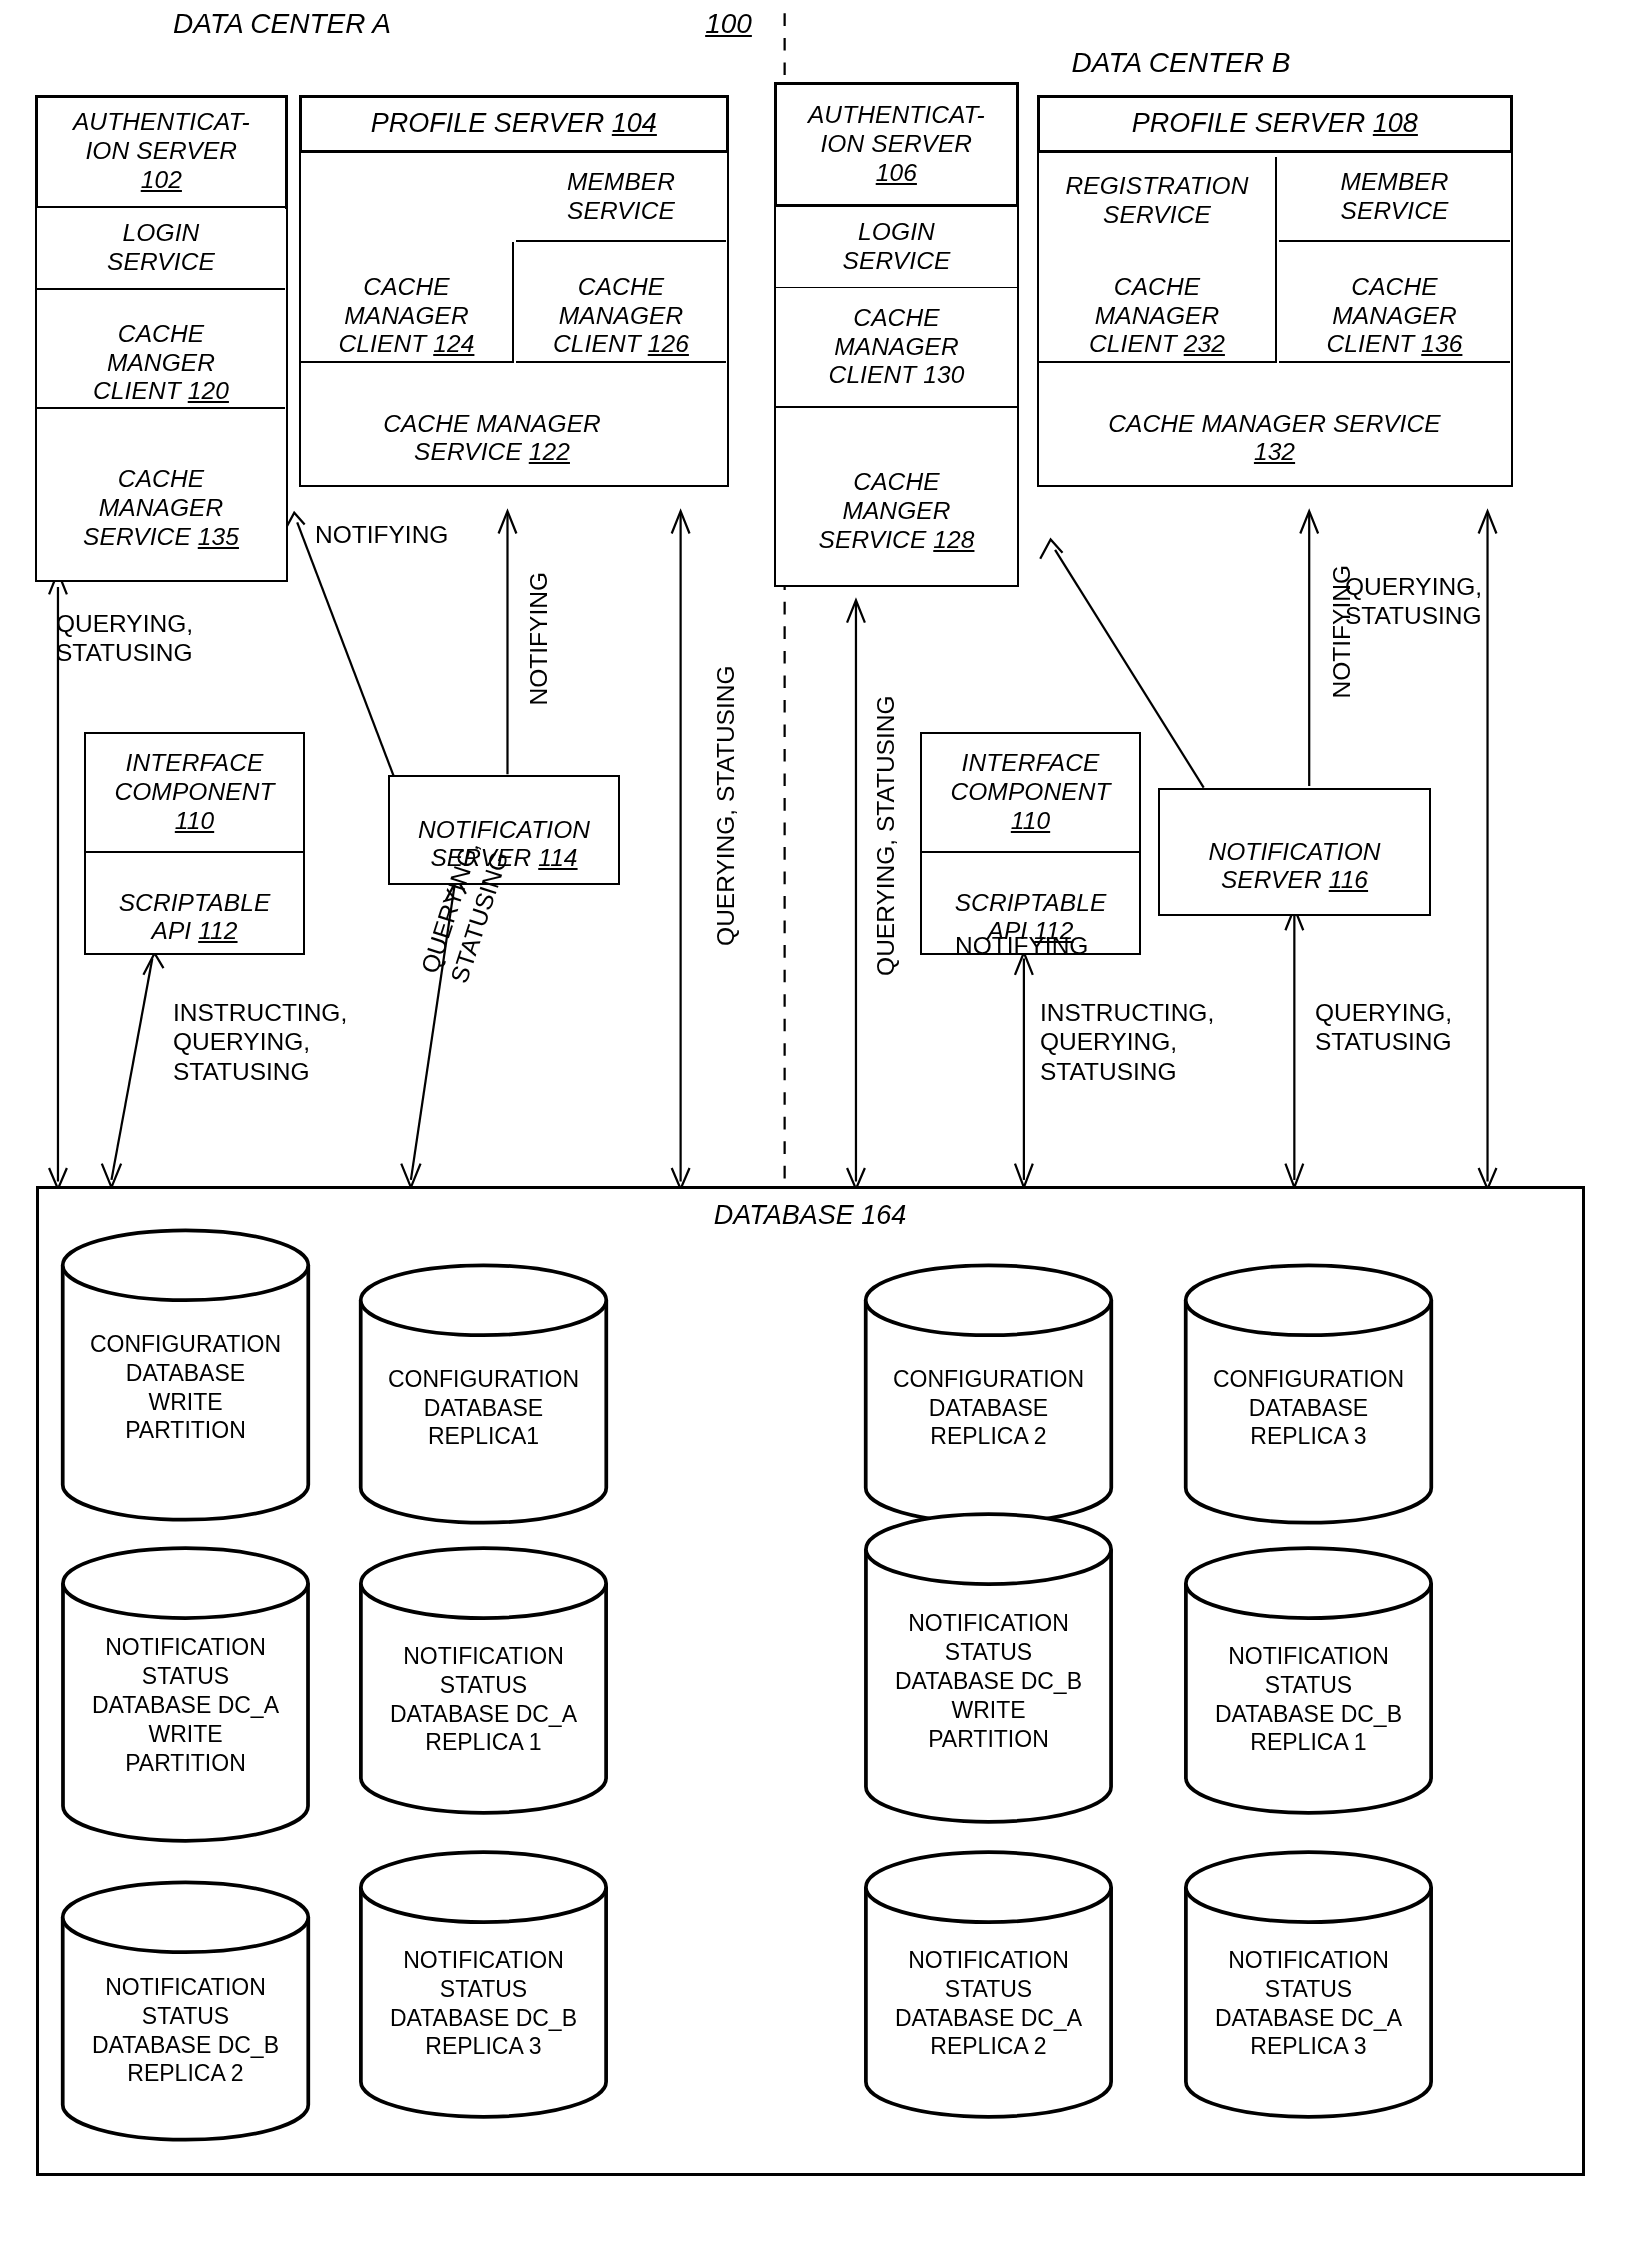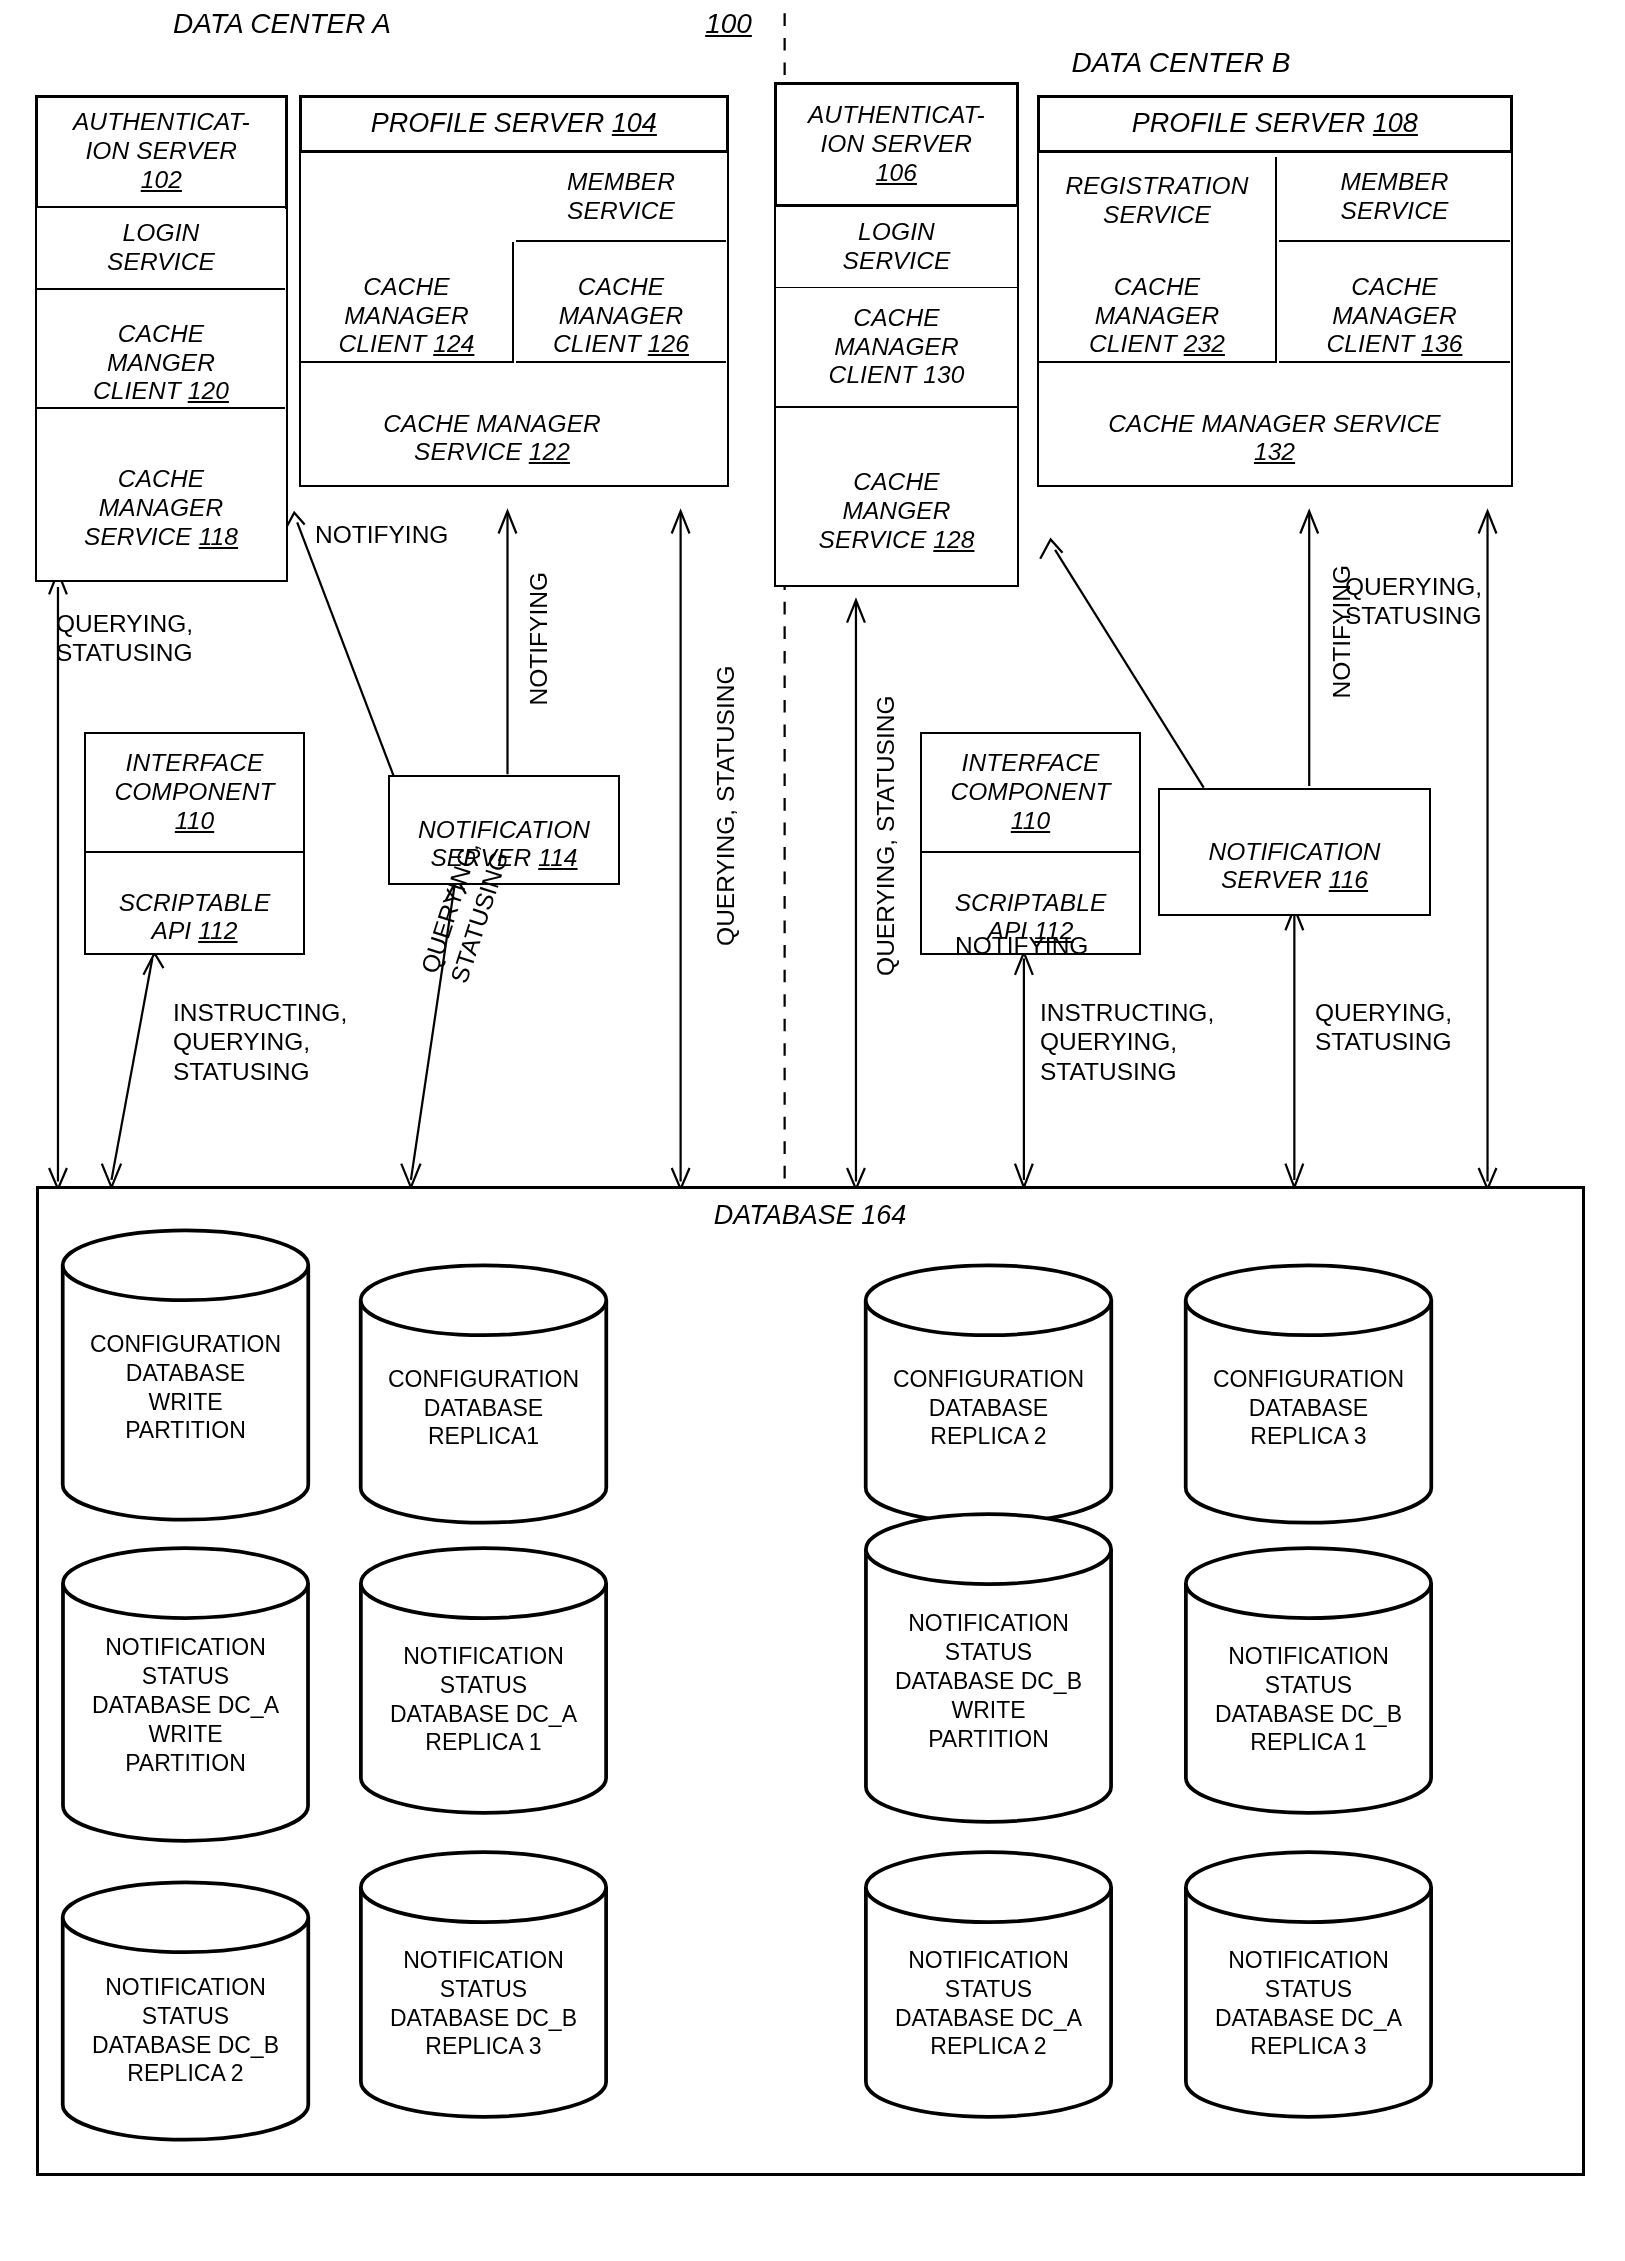--- a/index.html
+++ b/index.html
@@ -110,21 +110,21 @@
       <div class="t" style="white-space:pre-line;text-align:center;">
         <span>CACHE
 MANGER
 CLIENT </span><span class="u">120</span>
       </div>
     </div>
     <div class="cell ctr" style="position:absolute;left:0;top:312px;width:248px;height:170px;">
       <div class="t" style="white-space:pre-line;text-align:center;">
         <span>CACHE
 MANAGER
-SERVICE </span><span class="u">118</span>
+SERVICE </span><span class="u">135</span>
       </div>
     </div>
   </div>
 
   <div class="abs box" style="left:299px;top:95px;width:430px;height:392px;">
     <div class="cell ctr" style="position:absolute;left:-2.2px;top:-2.2px;width:430px;height:58px;border:3px solid #000;">
       <div class="t-big">
         <span>PROFILE SERVER </span><span class="u">104</span>
       </div>
     </div>

